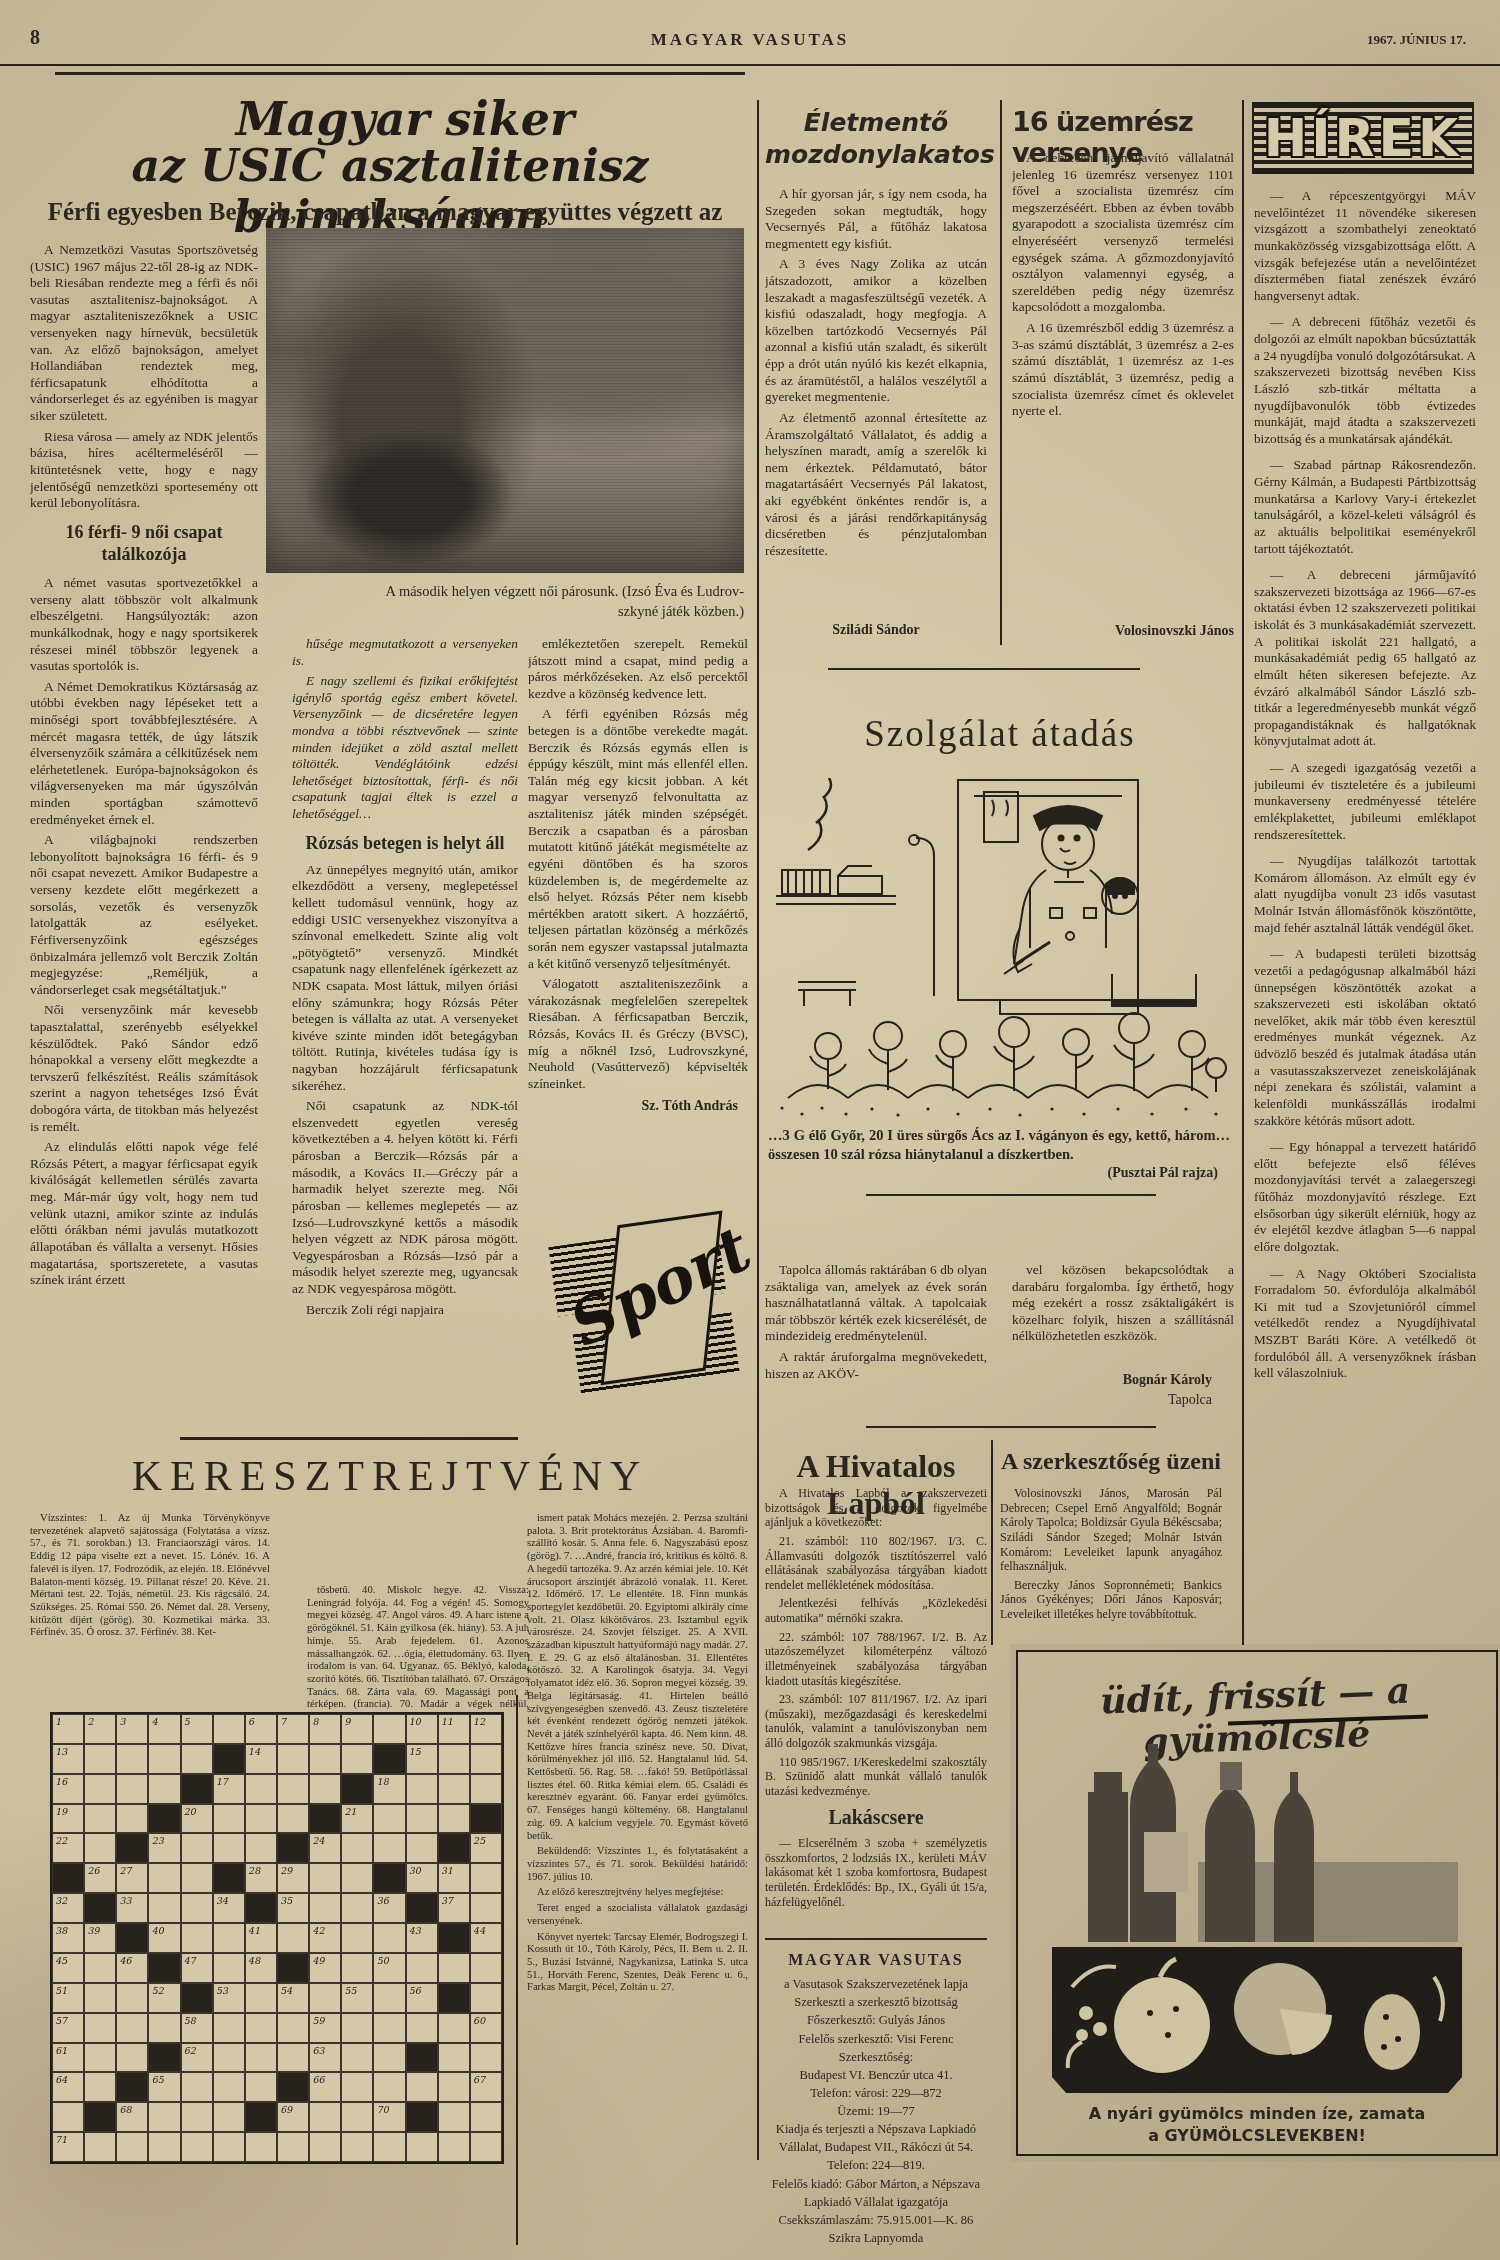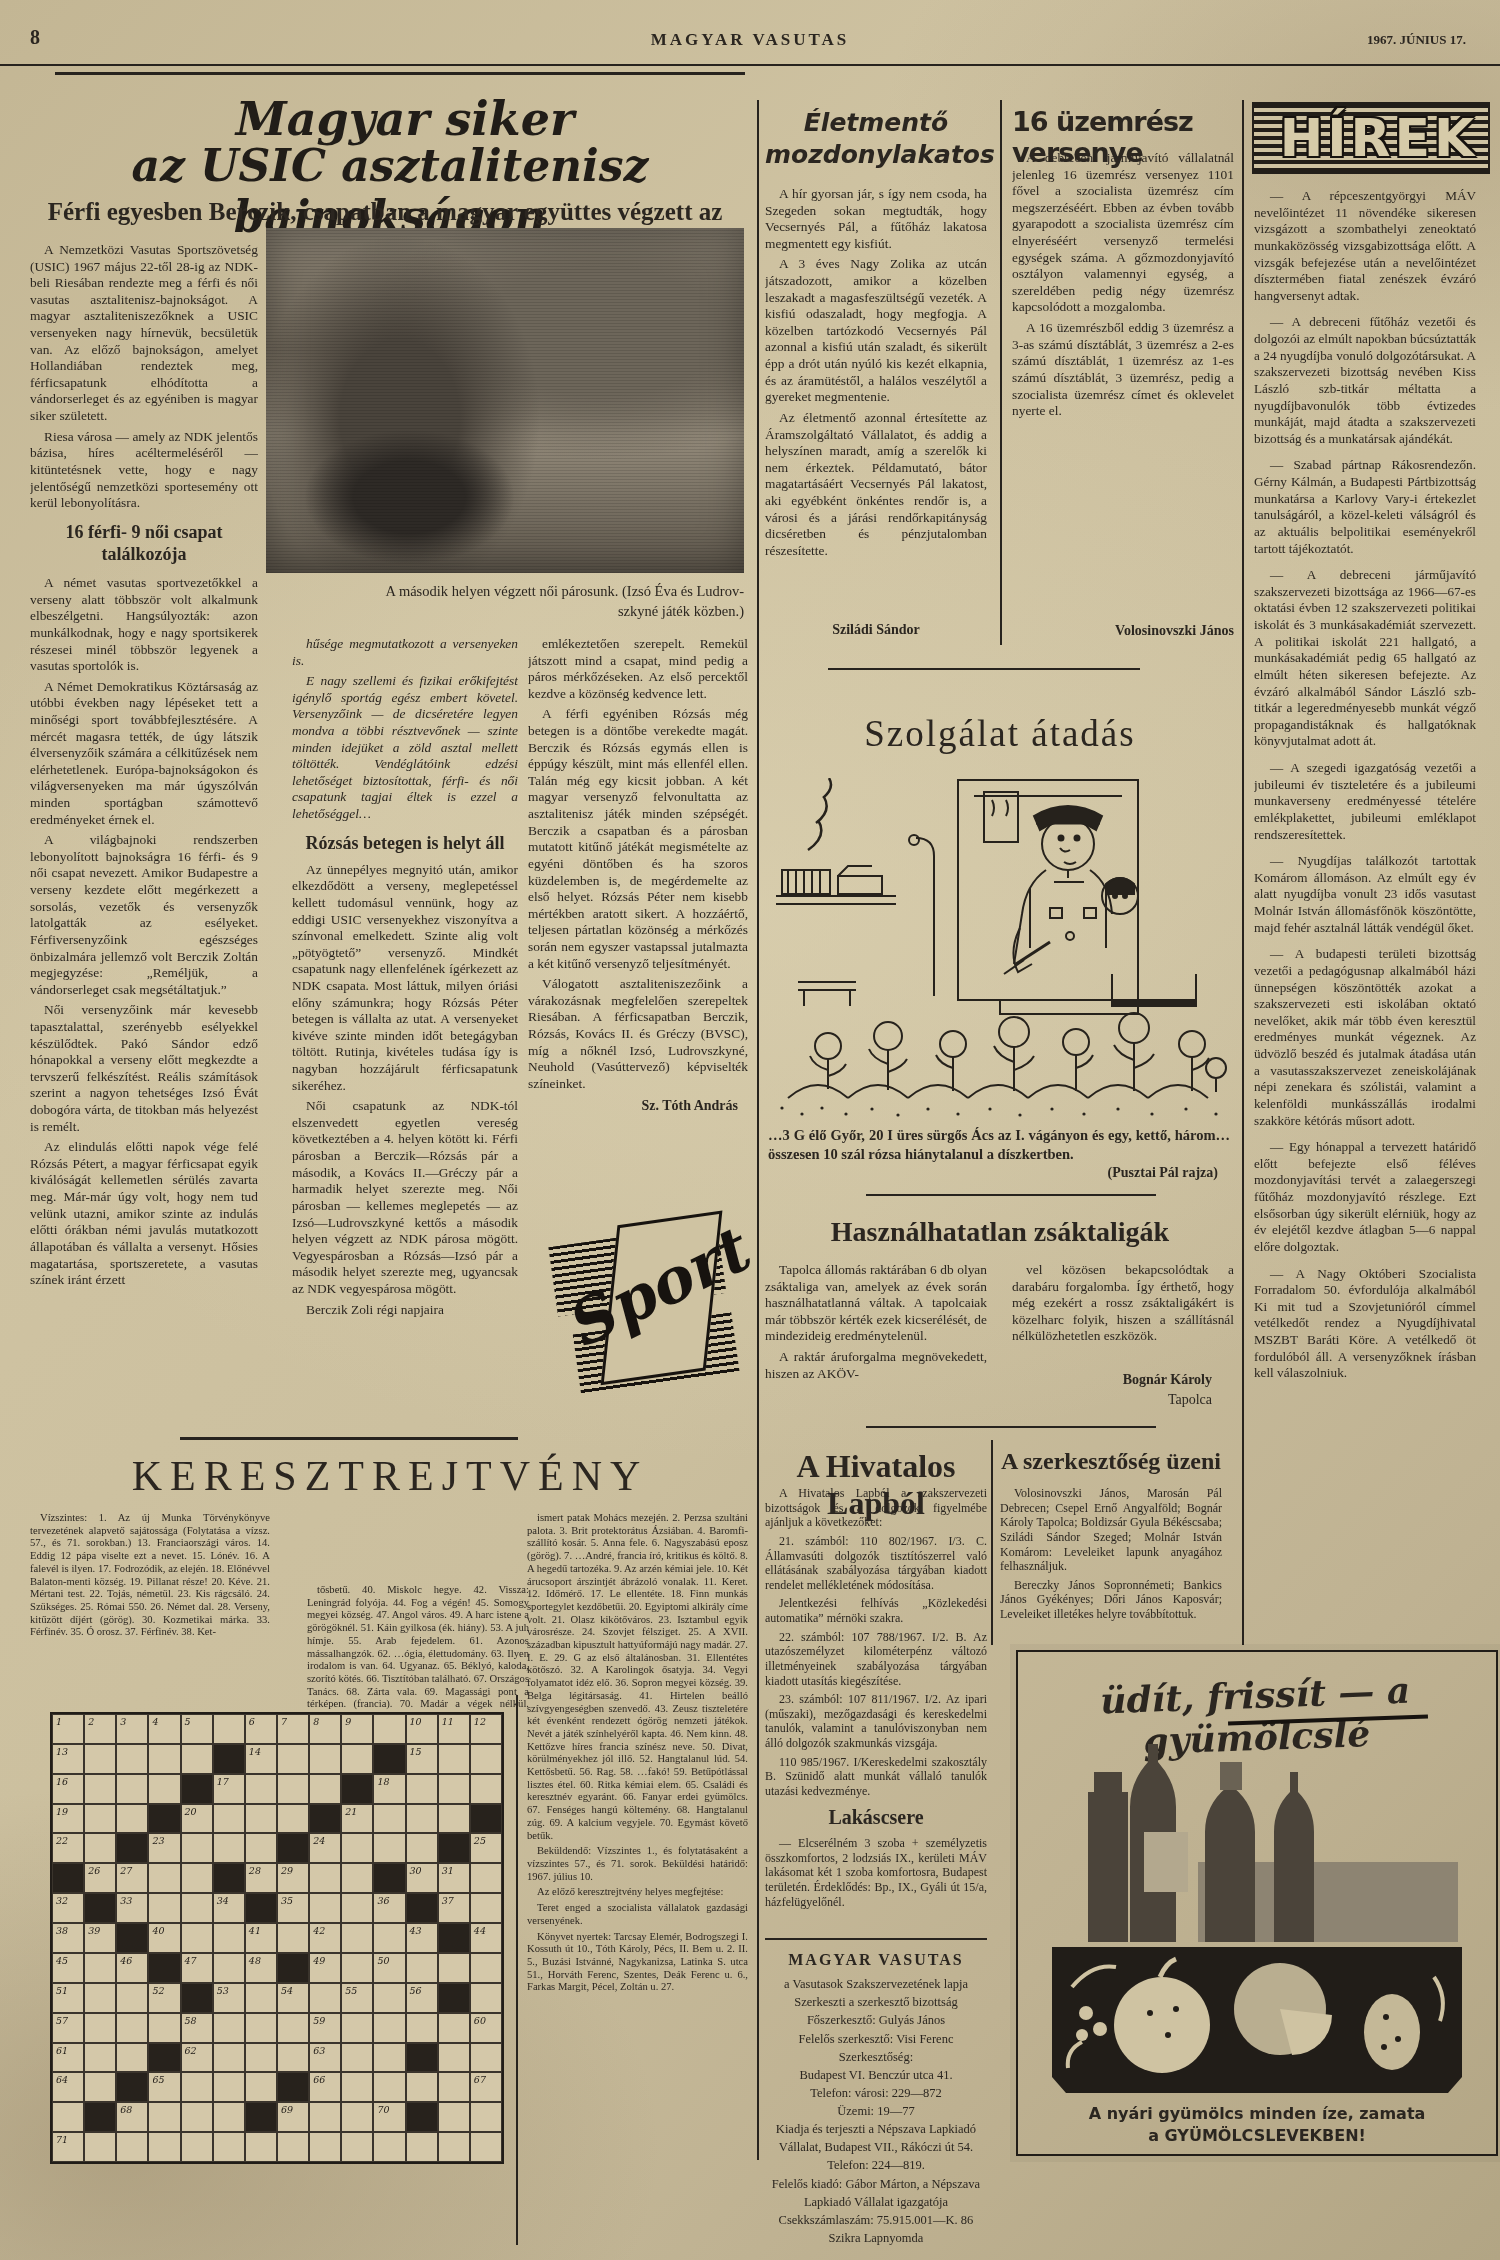--- a/index.html
+++ b/index.html
@@ -238,37 +238,36 @@
           <circle cx="300" cy="346" r="1.6"></circle>
           <circle cx="366" cy="345" r="1.6"></circle>
           <circle cx="430" cy="346" r="1.6"></circle>
       </g>
     </g>
   </svg>
   <div class="abs cartoon-caption" style="left:768px;top:1126px;width:462px;">…3 G élő Győr, 20 I üres sürgős Ács az I. vágányon és egy, kettő, három… összesen 10 szál rózsa hiánytalanul a díszkertben.</div>
   <div class="abs" style="left:768px;top:1165px;width:450px;text-align:right;font-weight:bold;font-size:14px;">(Pusztai Pál rajza)</div>
 
   <div class="rule-h" style="left:866px;top:1194px;width:290px;"></div>
-  <h2 class="abs" style="left:765px;top:1216px;width:470px;text-align:center;font-size:28px;font-weight:bold;font-family:'Liberation Serif',serif;">Használhatatlan zsáktaligák</h2>
   <div class="colbox body13" style="left:765px;top:1262px;width:222px;height:142px;">
     <div>
         <p class="para">Tapolca állomás raktárában 6 db olyan zsáktaliga van, amelyek az évek során használhatatlanná váltak. A tapolcaiak már többször kérték ezek kicserélését, de mindezideig eredménytelenül.</p>
         <p class="para">A raktár áruforgalma megnövekedett, hiszen az AKÖV-</p>
       </div>
   </div>
   <div class="colbox body13" style="left:1012px;top:1262px;width:222px;height:110px;">
     <div>
         <p class="para">vel közösen bekapcsolódtak a darabáru forgalomba. Így érthető, hogy még ezekért a rossz zsáktaligákért is közelharc folyik, hiszen a szállításnál nélkülözhetetlen eszközök.</p>
       </div>
   </div>
   <div class="abs byline" style="left:1012px;top:1372px;width:200px;">Bognár Károly</div>
   <div class="abs" style="left:1012px;top:1392px;width:200px;text-align:right;font-size:14px;">Tapolca</div>
   <div class="rule-h" style="left:866px;top:1426px;width:290px;"></div>
 
-  <div class="hirek-logo" style="left:1252px;top:102px;width:218px;height:68px;padding-left:16px;">
+  <div class="hirek-logo" style="left:1252px;top:102px;width:218px;height:68px;">
     <span>HÍREK</span>
   </div>
   <div class="colbox hirek-items" style="left:1254px;top:188px;width:222px;height:1450px;">
     <div>
         <p class="">— A répceszentgyörgyi MÁV nevelőintézet 11 növendéke sikeresen vizsgázott a szombathelyi zeneoktató munkaközösség vizsgabizottsága előtt. A vizsgák befejezése után a nevelőintézet dísztermében fiatal zenészek évzáró hangversenyt adtak.</p>
         <p class="">— A debreceni fűtőház vezetői és dolgozói az elmúlt napokban búcsúztatták a 24 nyugdíjba vonuló dolgozótársukat. A szakszervezeti bizottság nevében Kiss László szb-titkár méltatta a nyugdíjbavonulók több évtizedes munkáját, majd átadta a szakszervezeti bizottság és a munkatársak ajándékát.</p>
         <p class="">— Szabad pártnap Rákosrendezőn. Gérny Kálmán, a Budapesti Pártbizottság munkatársa a Karlovy Vary-i értekezlet tanulságáról, a közel-keleti válságról és az aktuális belpolitikai eseményekről tartott tájékoztatót.</p>
         <p class="">— A debreceni járműjavító szakszervezeti bizottsága az 1966—67-es oktatási évben 12 szakszervezeti politikai iskolát és 3 munkásakadémiát szervezett. A politikai iskolát 221 hallgató, a munkásakadémiát pedig 65 hallgató az elmúlt héten sikeresen befejezte. Az évzáró alkalmából Sándor László szb-titkár a legeredményesebb munkát végző propagandistáknak és hallgatóknak könyvjutalmat adott át.</p>
         <p class="">— A szegedi igazgatóság vezetői a jubileumi év tiszteletére és a jubileumi munkaverseny eredményessé tételére emlékplakettet, jubileumi emléklapot rendszeresítettek.</p>
         <p class="">— Nyugdíjas találkozót tartottak Komárom állomáson. Az elmúlt egy év alatt nyugdíjba vonult 23 idős vasutast Molnár István állomásfőnök köszöntötte, majd fehér asztalnál látták vendégül őket.</p>

